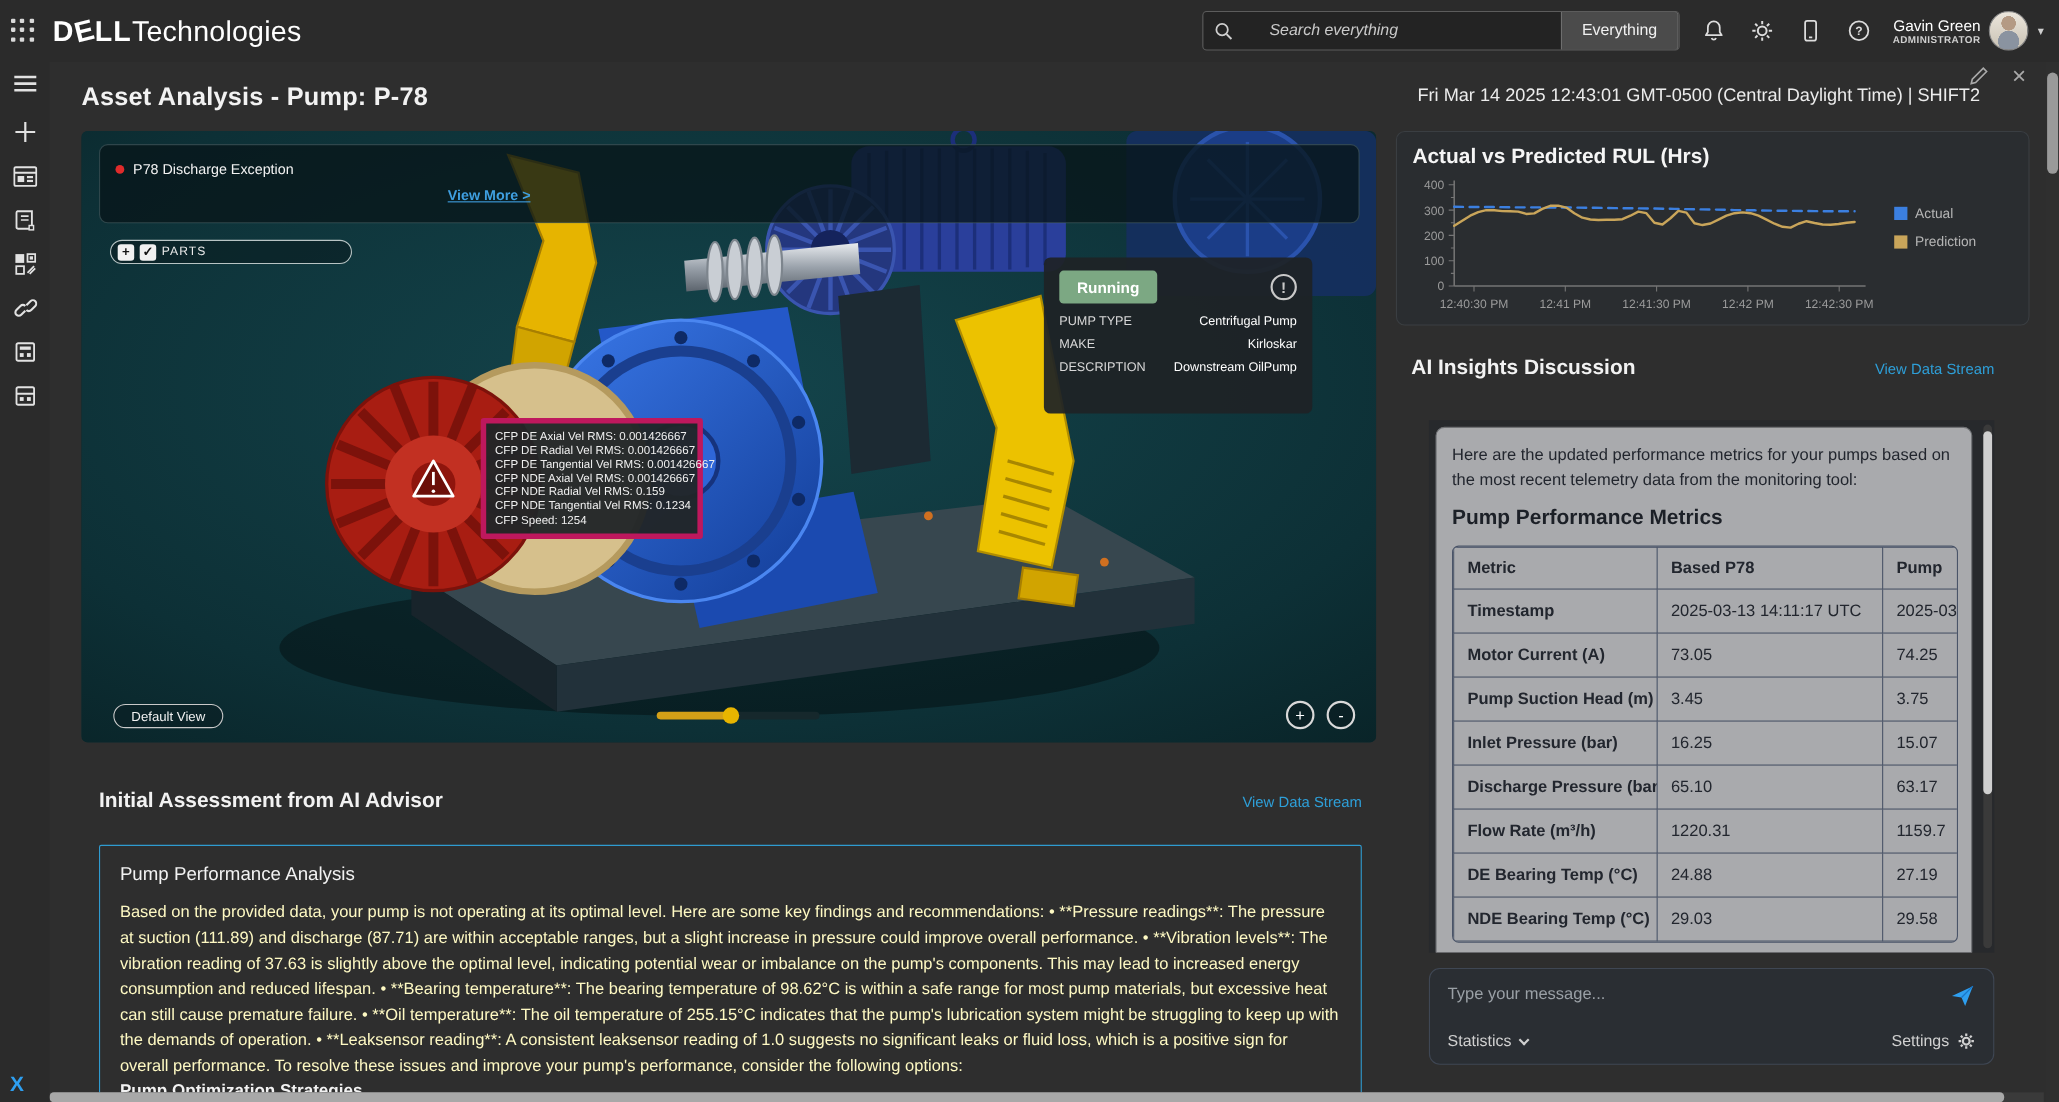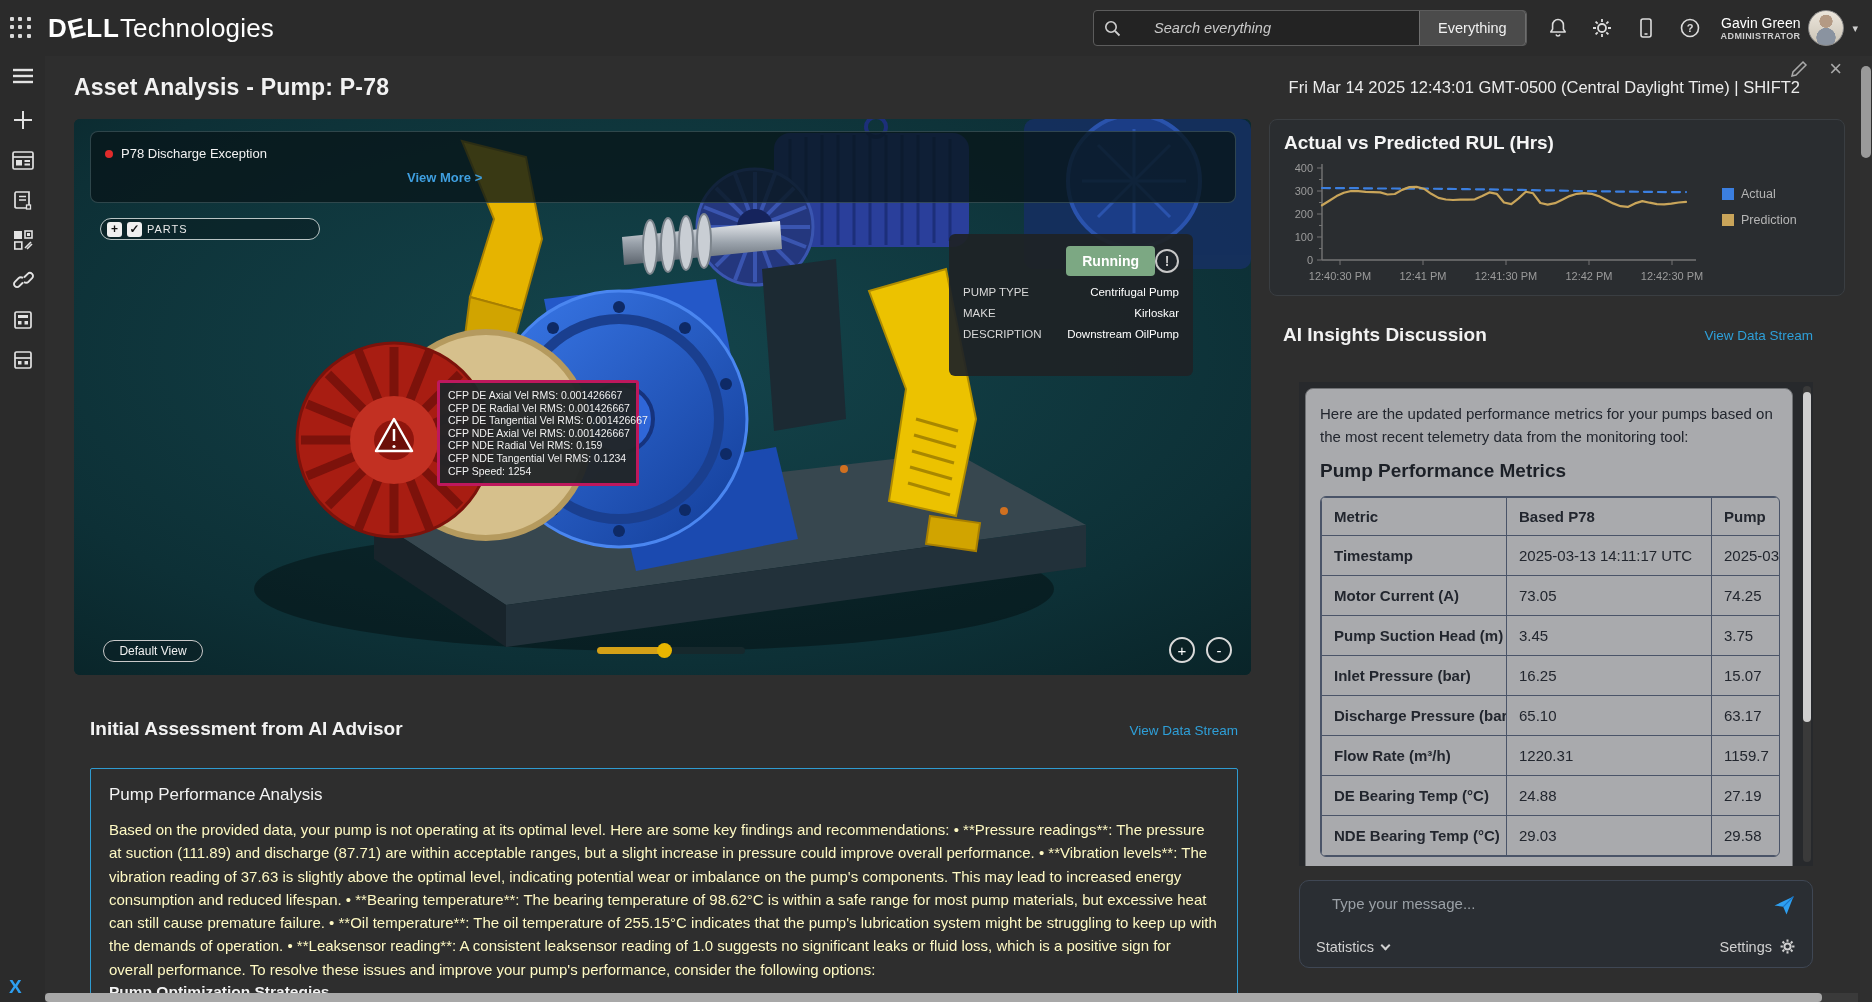--- a/index.html
+++ b/index.html
@@ -46,28 +46,28 @@
   #close-icon { position:absolute; right:30px; top:0px; color:#a9a9a9; font-size:22px; cursor:pointer; }
 
   
   #viewer { position:absolute; left:29px; top:63px; width:1177px; height:556px; border-radius:6px; overflow:hidden; background:#0c2a2e; }
   #viewer svg.scene { position:absolute; left:0; top:0; }
   #exception-banner { position:absolute; left:16px; top:12px; width:1146px; height:72px; background:rgba(8,22,26,0.78); border:1px solid rgba(120,150,155,0.35); border-radius:8px; padding:12px 14px; z-index:5; }
   .exc-title-wrap { position:absolute; left:14px; top:14px; display:flex; align-items:center; gap:8px; }
   .exc-dot { width:8px; height:8px; border-radius:50%; background:#e02b2b; }
   .exc-title { color:#f2f2f2; font-size:13px; }
   .exc-desc { position:absolute; left:316px; top:14px; color:#e8e8e8; font-size:13px; }
-  .exc-link { position:absolute; left:316px; top:38px; color:#3f9fe0; font-size:13px; font-weight:bold; cursor:pointer; }
+  .exc-link { position:absolute; left:316px; top:38px; color:#3f9fe0; font-size:13px; font-weight:bold; text-decoration:underline; cursor:pointer; }
   #parts-pill { position:absolute; left:26px; top:99px; width:220px; height:22px; border:1px solid #b8c4c4; border-radius:11px; background:rgba(10,26,30,0.55); display:flex; align-items:center; gap:5px; padding:0 6px; z-index:5; }
   .mini-box { width:15px; height:15px; background:#f0f0f0; border-radius:3px; color:#111; font-size:12px; font-weight:bold; display:flex; align-items:center; justify-content:center; cursor:pointer; line-height:1; }
   .parts-label { color:#eaeaea; font-size:11px; letter-spacing:1px; }
-  #pump-tooltip { position:absolute; left:363px; top:261px; width:202px; background:rgba(33,37,40,0.96); border:3px solid #be185d; border-radius:3px; padding:6px 8px; z-index:6; }
+  #pump-tooltip { position:absolute; left:363px; top:261px; width:202px; background:rgba(33,37,40,0.96); border:5px solid #be185d; border-radius:3px; padding:6px 8px; z-index:6; }
   #pump-tooltip div { color:#f0f0f0; font-size:10.5px; line-height:1.2; white-space:nowrap; }
   #status-panel { position:absolute; left:875px; top:115px; width:244px; height:142px; background:rgba(30,34,38,0.93); border-radius:6px; padding:12px 14px; z-index:6; }
-  .status-top { display:flex; align-items:center; justify-content:flex-end; margin-bottom:10px; }
+  .status-top { display:flex; align-items:center; justify-content:space-between; margin-bottom:10px; }
   .running-btn { background:#7ca883; color:#fff; font-size:14px; font-weight:bold; border:none; border-radius:4px; padding:7px 16px; cursor:pointer; font-family:"Liberation Sans",sans-serif; }
   .info-icon { width:24px; height:24px; border:2px solid #c8c8c8; border-radius:50%; color:#c8c8c8; font-size:14px; font-weight:bold; display:flex; align-items:center; justify-content:center; cursor:pointer; }
   .status-row { display:flex; justify-content:space-between; margin-top:9px; }
   .status-label { color:#d8d8d8; font-size:11.5px; }
   .status-value { color:#fff; font-size:11.5px; }
   #default-view { position:absolute; left:29px; top:521px; width:100px; height:22px; border:1px solid #c9c9c9; border-radius:11px; background:rgba(10,26,30,0.4); color:#f0f0f0; font-size:12px; display:flex; align-items:center; justify-content:center; cursor:pointer; z-index:5; }
   #zoom-slider { position:absolute; left:523px; top:528px; width:148px; height:7px; border-radius:4px; background:#16282c; z-index:5; cursor:pointer; }
   #zoom-slider .fill { position:absolute; left:0; top:0; height:7px; width:68px; background:#d4a017; border-radius:4px; }
   #zoom-slider .thumb { position:absolute; left:60px; top:-4px; width:15px; height:15px; border-radius:50%; background:#e8b500; }
   .zoom-btn { position:absolute; top:518px; width:26px; height:26px; border:2px solid #d9d9d9; border-radius:50%; background:rgba(10,26,30,0.5); color:#fff; font-size:15px; display:flex; align-items:center; justify-content:center; cursor:pointer; z-index:5; }
@@ -90,21 +90,21 @@
   #chat-bubble { position:absolute; left:6px; top:6px; width:488px; background:#a9aaad; border:1px solid #6f7174; border-radius:8px; padding:14px 14px 20px; color:#22262e; }
   .bubble-intro { font-size:15px; line-height:1.5; }
   .bubble-heading { font-size:19px; font-weight:bold; margin-top:12px; color:#1c2027; }
   .table-wrap { margin-top:14px; border:1px solid #4a5468; border-radius:6px; overflow:hidden; width:460px; }
   #metrics-table { border-collapse:collapse; table-layout:fixed; width:600px; font-size:15px; color:#22262e; }
   #metrics-table th { text-align:left; font-weight:bold; padding:10px 12px; border:1px solid #4a5468; }
   #metrics-table td { padding:11px 12px; border:1px solid #4a5468; white-space:nowrap; overflow:hidden; }
   #metrics-table td:first-child { font-weight:bold; }
   #chat-scroll-track { position:absolute; right:2px; top:4px; width:8px; height:476px; background:#3a3a3a; border-radius:4px; }
   #chat-scroll-thumb { position:absolute; right:2px; top:10px; width:8px; height:330px; background:#cfcfcf; border-radius:4px; cursor:grab; }
-  #chat-input-card { position:absolute; left:1254px; top:824px; width:514px; height:88px; background:#2a2e33; border:1px solid #3f4754; border-radius:10px; padding:14px 32px; }
+  #chat-input-card { position:absolute; left:1254px; top:824px; width:514px; height:88px; background:#2a2e33; border:1px solid #3f4754; border-radius:10px; padding:14px 16px; }
   #chat-input { width:430px; background:transparent; border:none; outline:none; color:#e8e8e8; font-size:15px; font-family:"Liberation Sans",sans-serif; }
   #chat-input::placeholder { color:#9aa0a6; }
   #send-btn { position:absolute; right:16px; top:12px; cursor:pointer; }
   .input-foot { position:absolute; left:16px; right:16px; bottom:12px; display:flex; justify-content:space-between; align-items:center; }
   .stats-wrap { display:flex; align-items:center; gap:8px; color:#d0d0d0; font-size:14.5px; cursor:pointer; }
   .chev { width:7px; height:7px; border-right:2px solid #d0d0d0; border-bottom:2px solid #d0d0d0; transform:rotate(45deg); margin-top:-3px; }
   .settings-wrap { display:flex; align-items:center; gap:7px; color:#d0d0d0; font-size:14.5px; cursor:pointer; }
 
   
   #v-scroll-track { position:absolute; right:0; top:56px; width:12px; height:946px; background:#2f2f2f; }

